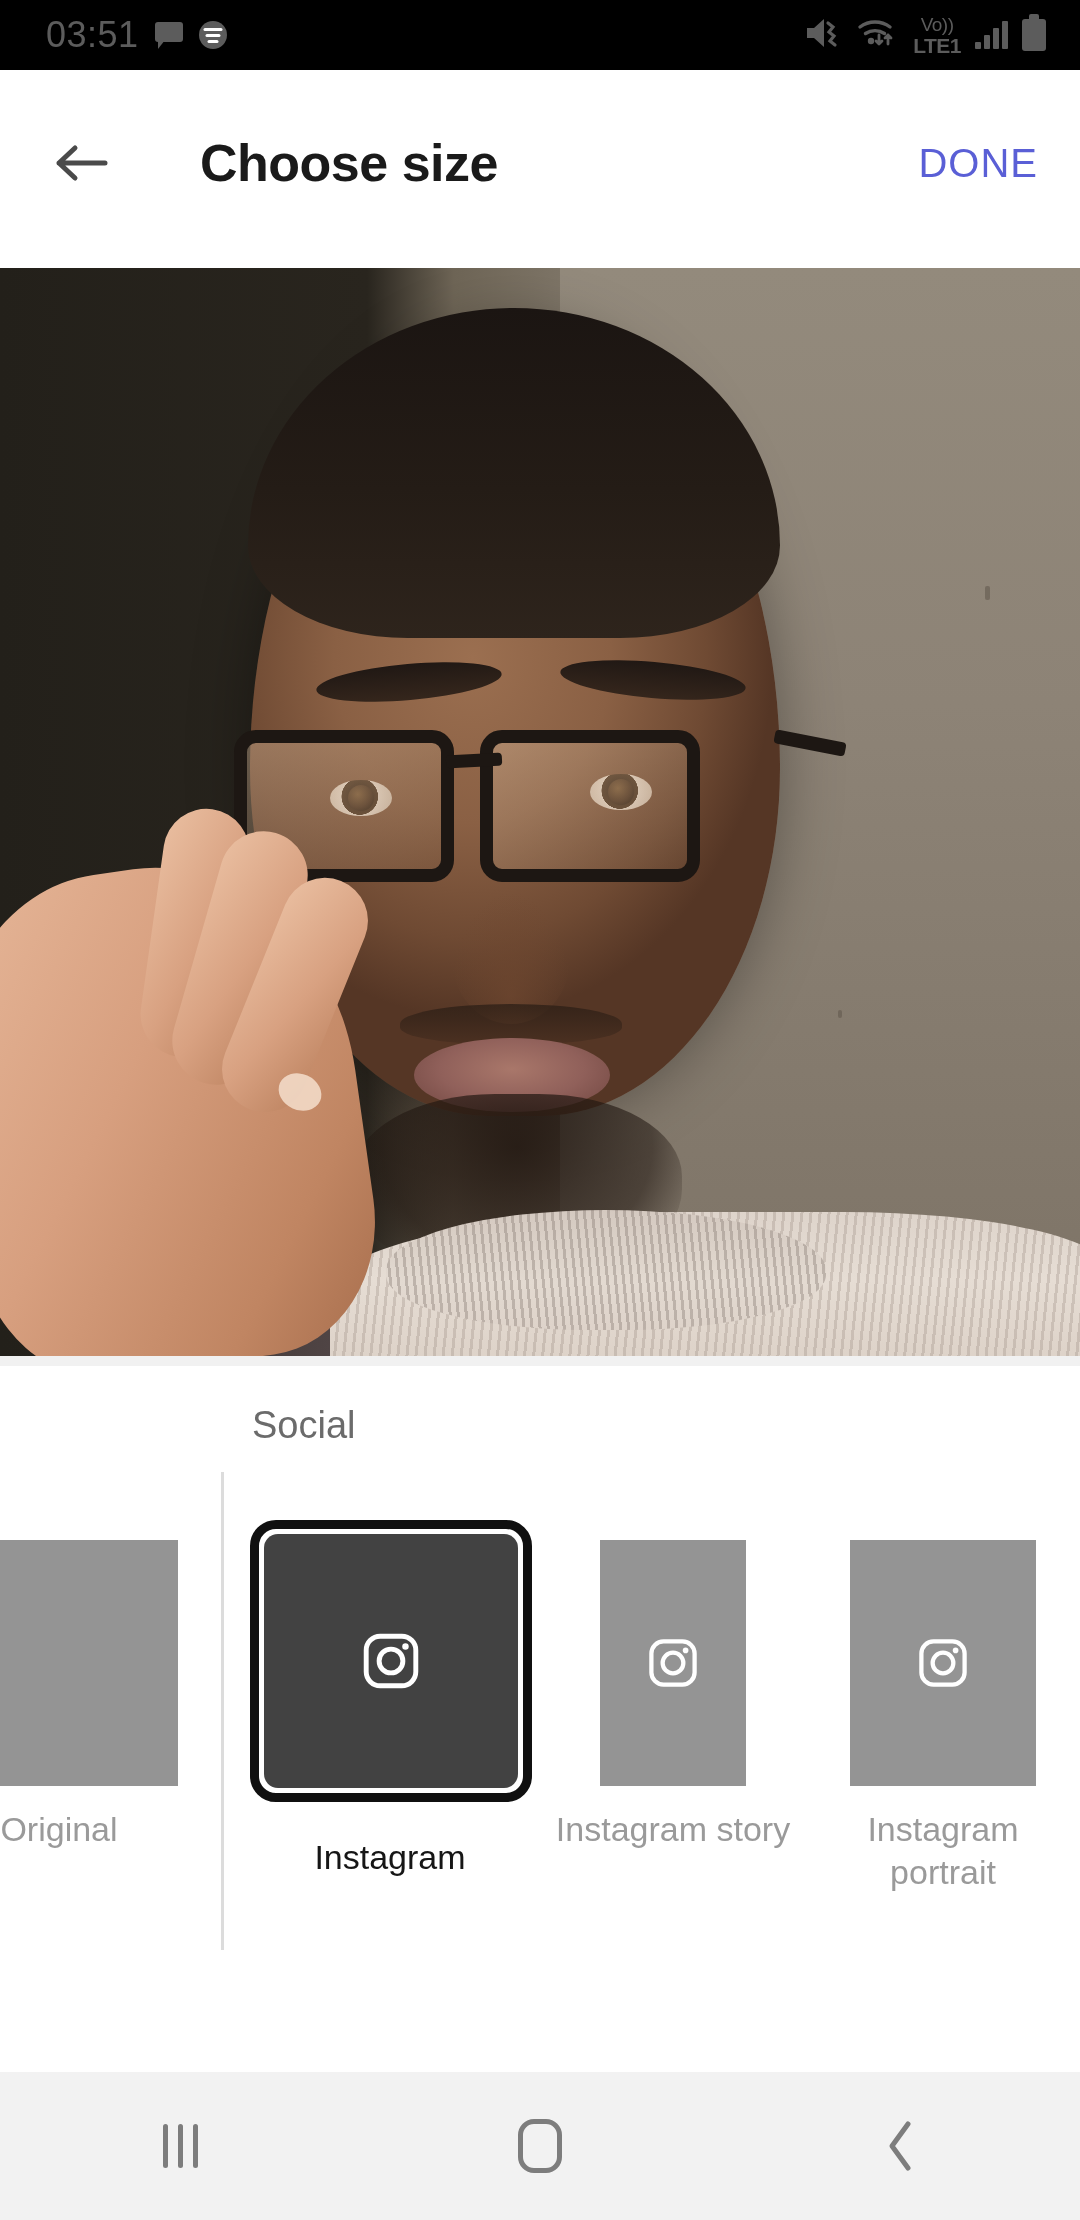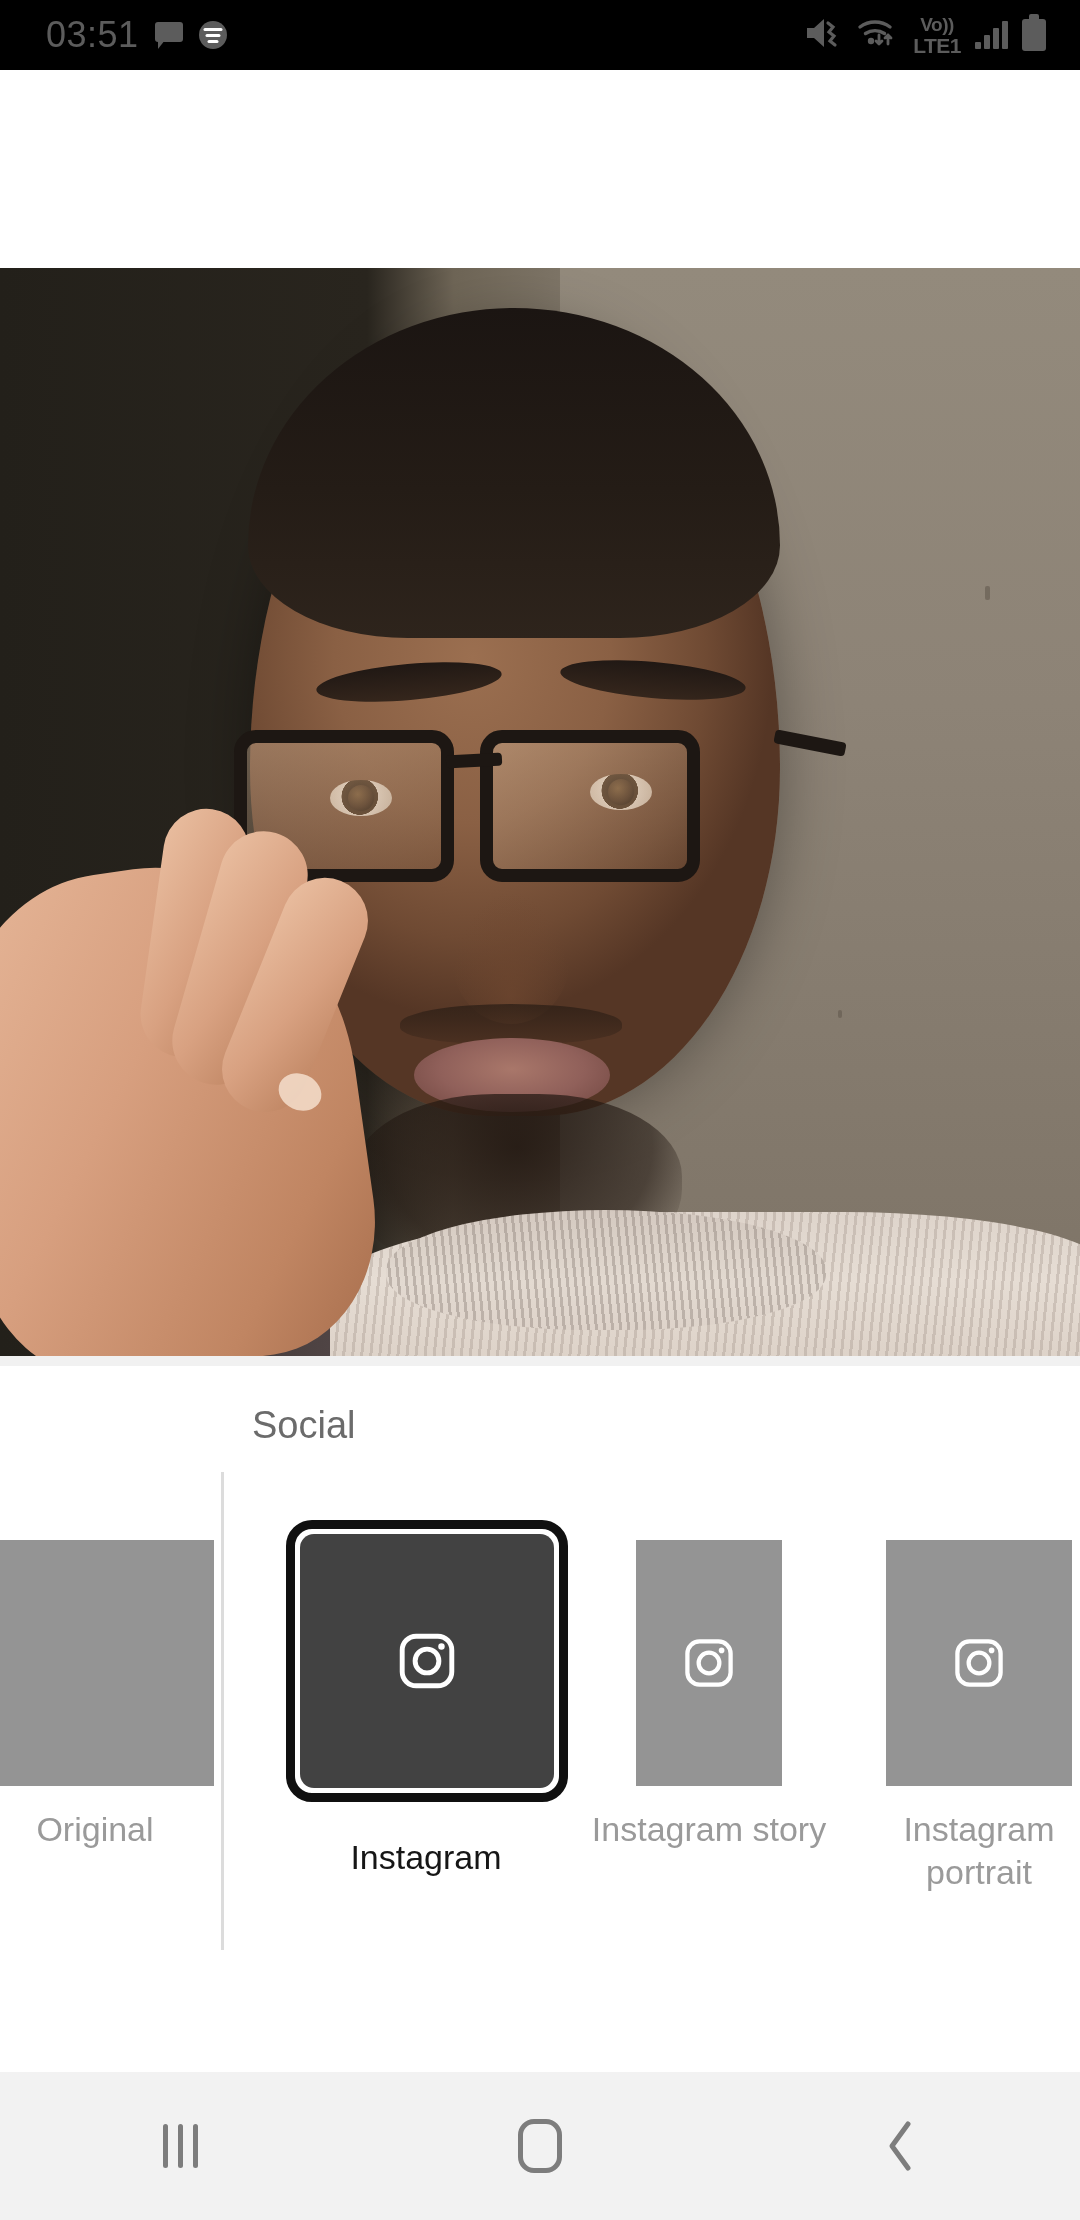--- a/index.html
+++ b/index.html
@@ -44,21 +44,21 @@
     border-radius:2px; left:50%; transform:translateX(-50%);
   }
   .icon-spotify i:nth-child(1){ width:19px; height:3px; top:7px; }
   .icon-spotify i:nth-child(2){ width:15px; height:3px; top:13px; }
   .icon-spotify i:nth-child(3){ width:11px; height:3px; top:19px; }
 
   .lte-stack {
     display:flex; flex-direction:column; align-items:center;
     line-height:1; color:#5c5c5c;
   }
-  .lte-stack .vo { font-size:19px; font-weight:bold; letter-spacing:-0.5px;}
+  .lte-stack .vo { font-size:19px; font-weight:normal; letter-spacing:-0.5px;}
   .lte-stack .lte { font-size:21px; font-weight:bold; letter-spacing:-0.5px; margin-top:1px;}
 
   .sigbars { display:flex; align-items:flex-end; gap:3px; height:28px; }
   .sigbars b { display:block; width:6px; background:#5c5c5c; border-radius:1px; }
   .sigbars b:nth-child(1){ height:7px; }
   .sigbars b:nth-child(2){ height:14px; }
   .sigbars b:nth-child(3){ height:21px; }
   .sigbars b:nth-child(4){ height:28px; }
 
   .battery {
@@ -226,21 +226,21 @@
   }
   .social-label {
     position:absolute; left:252px; top:1404px;
     font-size:38px; color:#6b6b6b;
   }
   .group-divider {
     position:absolute; left:221px; top:1472px;
     width:3px; height:478px; background:#dcdcdc;
   }
 
-  .tile-row { position:absolute; top:1470px; left:16px; width:912px; height:480px;padding-left:20px; }
+  .tile-row { position:absolute; top:1470px; left:0; width:912px; height:480px; }
 
   .tile { position:absolute; top:0; }
   .tile-thumb {
     background:#949494; display:flex; align-items:center; justify-content:center;
   }
   .tile-thumb.selected {
     background:#424242; border-radius:14px;
   }
   .sel-ring {
     position:absolute; border:9px solid #101010; border-radius:26px;
@@ -324,20 +324,29 @@
       <span class="sigbars">
         <b></b>
           <b></b>
           <b></b>
           <b></b>
       </span>
       <span class="battery"></span>
     </div>
   </div>
 
+  <div class="header">
+    <div class="back-btn">
+      <svg width="56" height="42" viewBox="0 0 56 42">
+        <path d="M52 21 H6 M22 6 L6 21 L22 36" stroke="#4a4a4a" stroke-width="5" fill="none" stroke-linecap="round" stroke-linejoin="round"></path>
+      </svg>
+    </div>
+    <div class="page-title">Choose size</div>
+    <div class="done-btn">DONE</div>
+  </div>
 
   <div class="photo-wrap">
     <div class="photo"></div>
     <div class="wall-lite"></div>
     <span class="wall-speck s1"></span>
     <span class="wall-speck s2"></span>
     <div class="head"></div>
     <div class="hair"></div>
     <div class="brow l"></div>
     <div class="brow r"></div>

